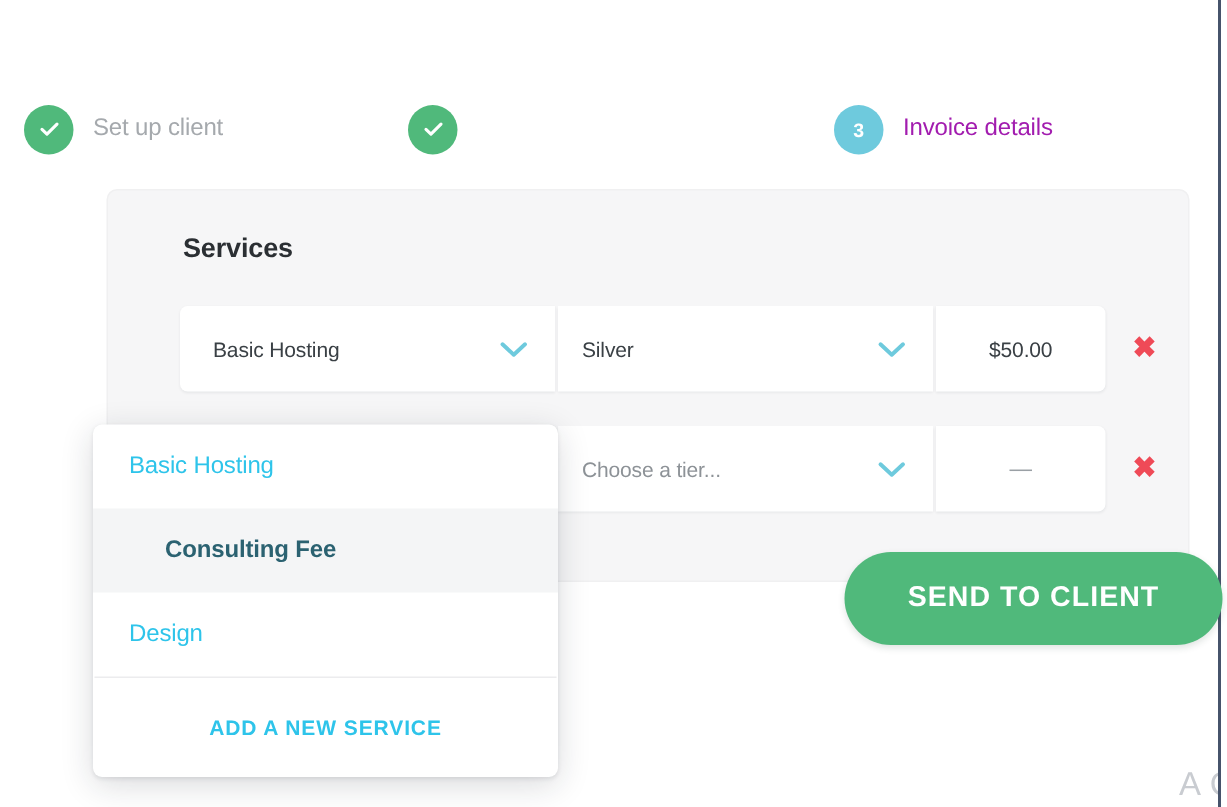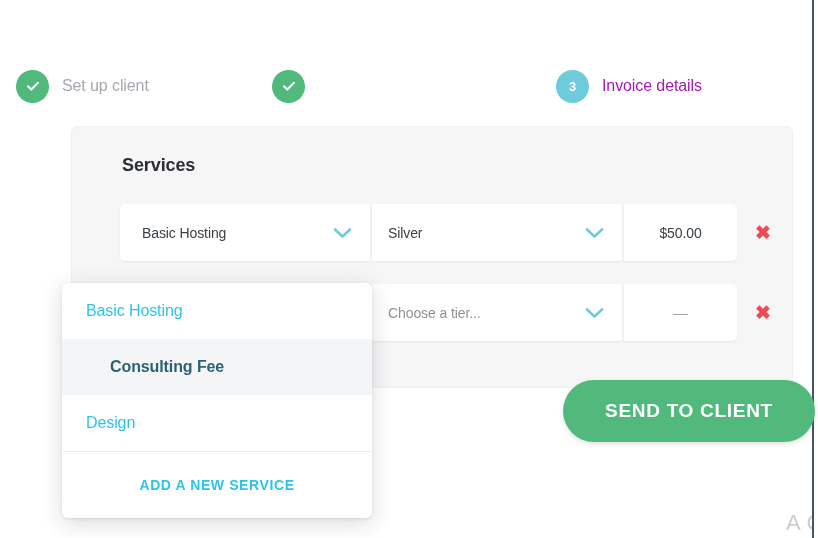--- a/index.html
+++ b/index.html
@@ -128,21 +128,20 @@
   }
 
   
   .send-btn {
     position: absolute; left: 563px; top: 368px;
     width: 252px; height: 62px; border-radius: 31px;
     background: #50b97b; border: none; cursor: pointer;
     color: #ffffff; font-size: 19px; font-weight: 700;
     letter-spacing: .7px; z-index: 30;
     box-shadow: 0 2px 5px rgba(30,60,45,.14);
-    margin-top: 12px;
   }
 </style>
 </head>
 <body>
 
 <div id="root">
 
 
   <div class="steps">
 

